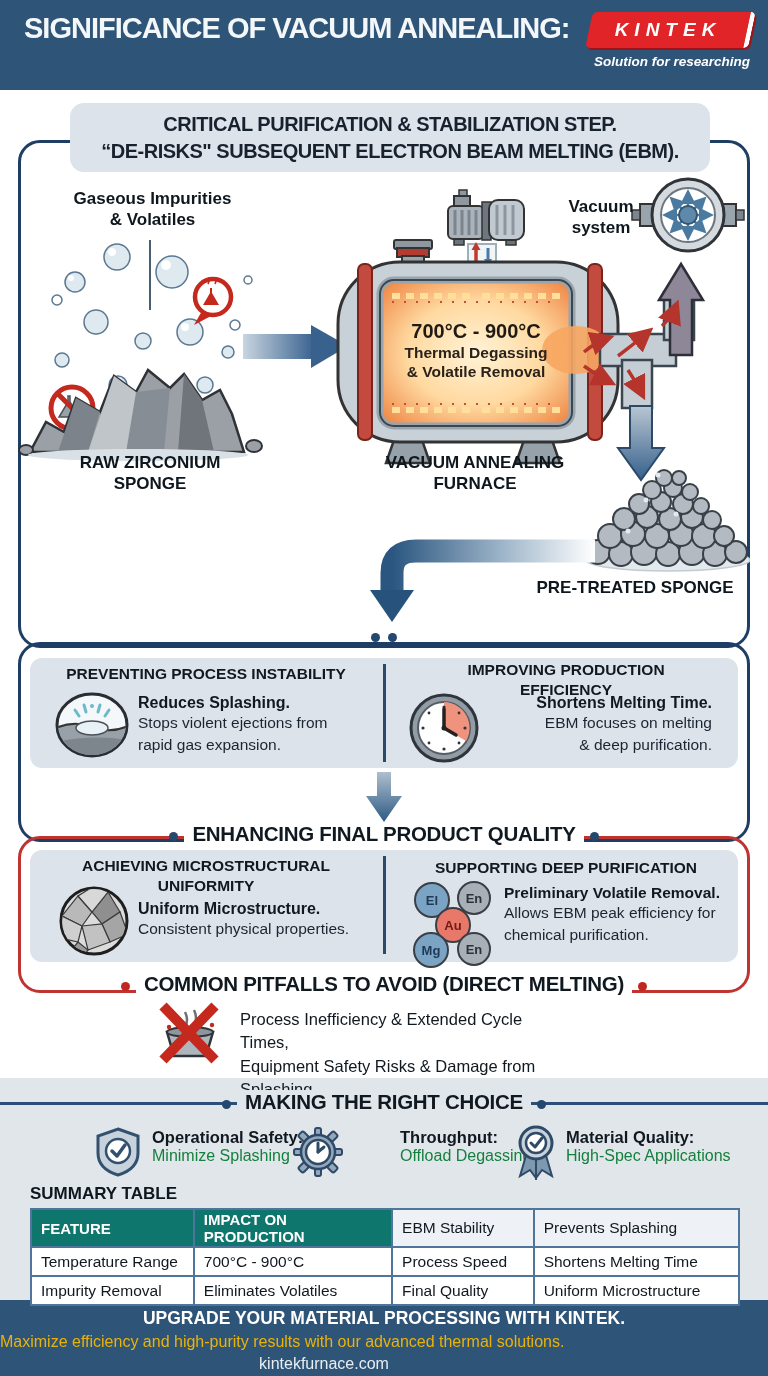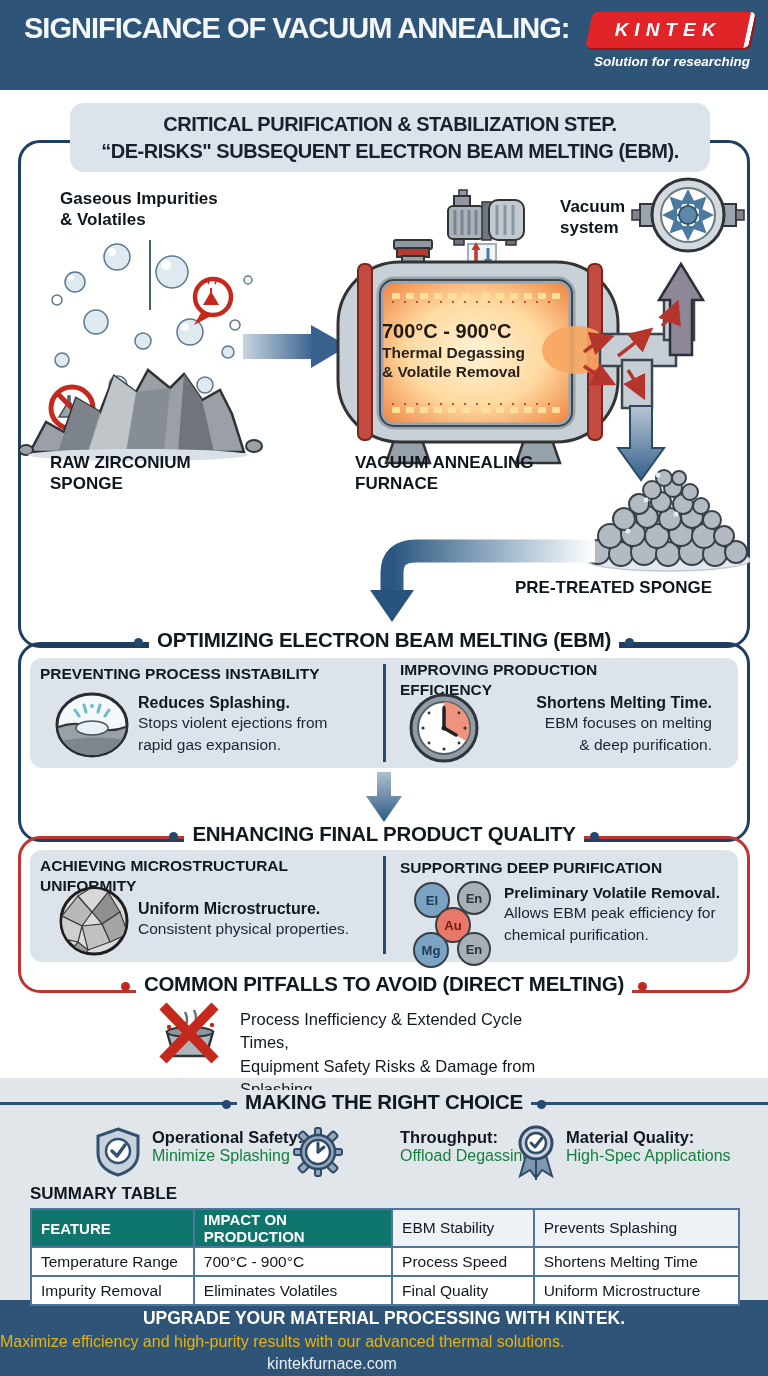--- a/index.html
+++ b/index.html
@@ -1,19 +1,19 @@
 <!DOCTYPE html>
 <html><head>
 <meta charset="utf-8">
 <style>
   html,body{margin:0;padding:0;background:#ffffff;}
   #canvas{position:relative;width:768px;height:1376px;background:#ffffff;overflow:hidden;
           font-family:"Liberation Sans","DejaVu Sans",sans-serif;color:#15202b;}
   .abs{position:absolute;}
-  .ctr{}
+  .ctr{text-align:center;}
 
   
   .header{left:0;top:0;width:768px;height:90px;background:#2e5477;}
   .h-line1{left:24px;top:12px;width:600px;font-size:29px;font-weight:bold;color:#f4f7fa;letter-spacing:-1px;}
   .h-line2{left:24px;top:50px;width:600px;font-size:24px;font-weight:bold;color:#f4f7fa;letter-spacing:-0.5px;}
   .logo{right:16px;top:12px;width:158px;height:36px;background:#e02428;border-radius:5px;
         transform:skewX(-12deg);border-right:5px solid #ffffff;box-shadow:2px 2px 0 #a01318;}
   .logo-text{left:0;top:7px;width:100%;text-align:center;transform:skewX(12deg);
              font-size:19px;font-weight:bold;font-style:italic;color:#ffffff;letter-spacing:6px;}
   .logo-tag{right:18px;top:54px;width:170px;text-align:right;font-size:13.5px;font-weight:bold;
@@ -59,21 +59,21 @@
   .sum-title{left:30px;top:1184px;font-size:17px;font-weight:bold;color:#0e161e;z-index:3;}
   table.sum{position:absolute;left:30px;top:1208px;width:710px;border-collapse:collapse;z-index:3;table-layout:fixed;}
   table.sum td{border:2px solid #4f759d;height:25px;padding:1px 9px;font-size:15.5px;color:#101820;background:#ffffff;}
   table.sum td.hd{background:#0f766e;color:#ffffff;font-weight:bold;font-size:15px;}
   table.sum td.lt{background:#eef2f6;}
 
   
   .footer{left:0;top:1300px;width:768px;height:76px;background:#2e5477;}
   .f1{left:0;top:8px;width:768px;text-align:center;font-size:17.5px;font-weight:bold;color:#ffffff;}
   .f2{left:0;top:33px;width:680px;text-align:left;font-size:16px;color:#eab308;}
-  .f3{left:0;top:55px;width:648px;text-align:center;font-size:16px;color:#e8edf2;padding-left:8px;}
+  .f3{left:0;top:55px;width:648px;text-align:center;font-size:16px;color:#e8edf2;}
 
   svg{display:block;}
   .art{z-index:2;}
   .icon{z-index:3;}
 </style>
 </head>
 <body>
 
 <div id="canvas">
 
@@ -315,21 +315,20 @@
   <div class="abs diagram-label ctr" style="left:560px;top:196px;width:82px;">
     <div>Vacuum</div>
     <div>system</div>
   </div>
   <div class="abs diagram-label ctr" style="left:515px;top:577px;width:240px;">
     <div>PRE-TREATED SPONGE</div>
   </div>
 
   <div class="abs chip" style="top:628px;">
     <span class="dot"></span>
-    <span class="t">OPTIMIZING ELECTRON BEAM MELTING (EBM)</span>
     <span class="dot"></span>
   </div>
 
   <div class="abs panel" style="left:30px;top:658px;width:708px;height:110px;"></div>
 
   <div class="abs sub-title ctr" style="left:40px;top:664px;width:332px;">PREVENTING PROCESS INSTABILITY</div>
   <svg class="abs icon" style="left:54px;top:692px;" width="76" height="66" viewBox="0 0 76 66">
     <defs>
         <clipPath id="splashclip">
           <ellipse cx="38" cy="33" rx="34" ry="30"></ellipse>

